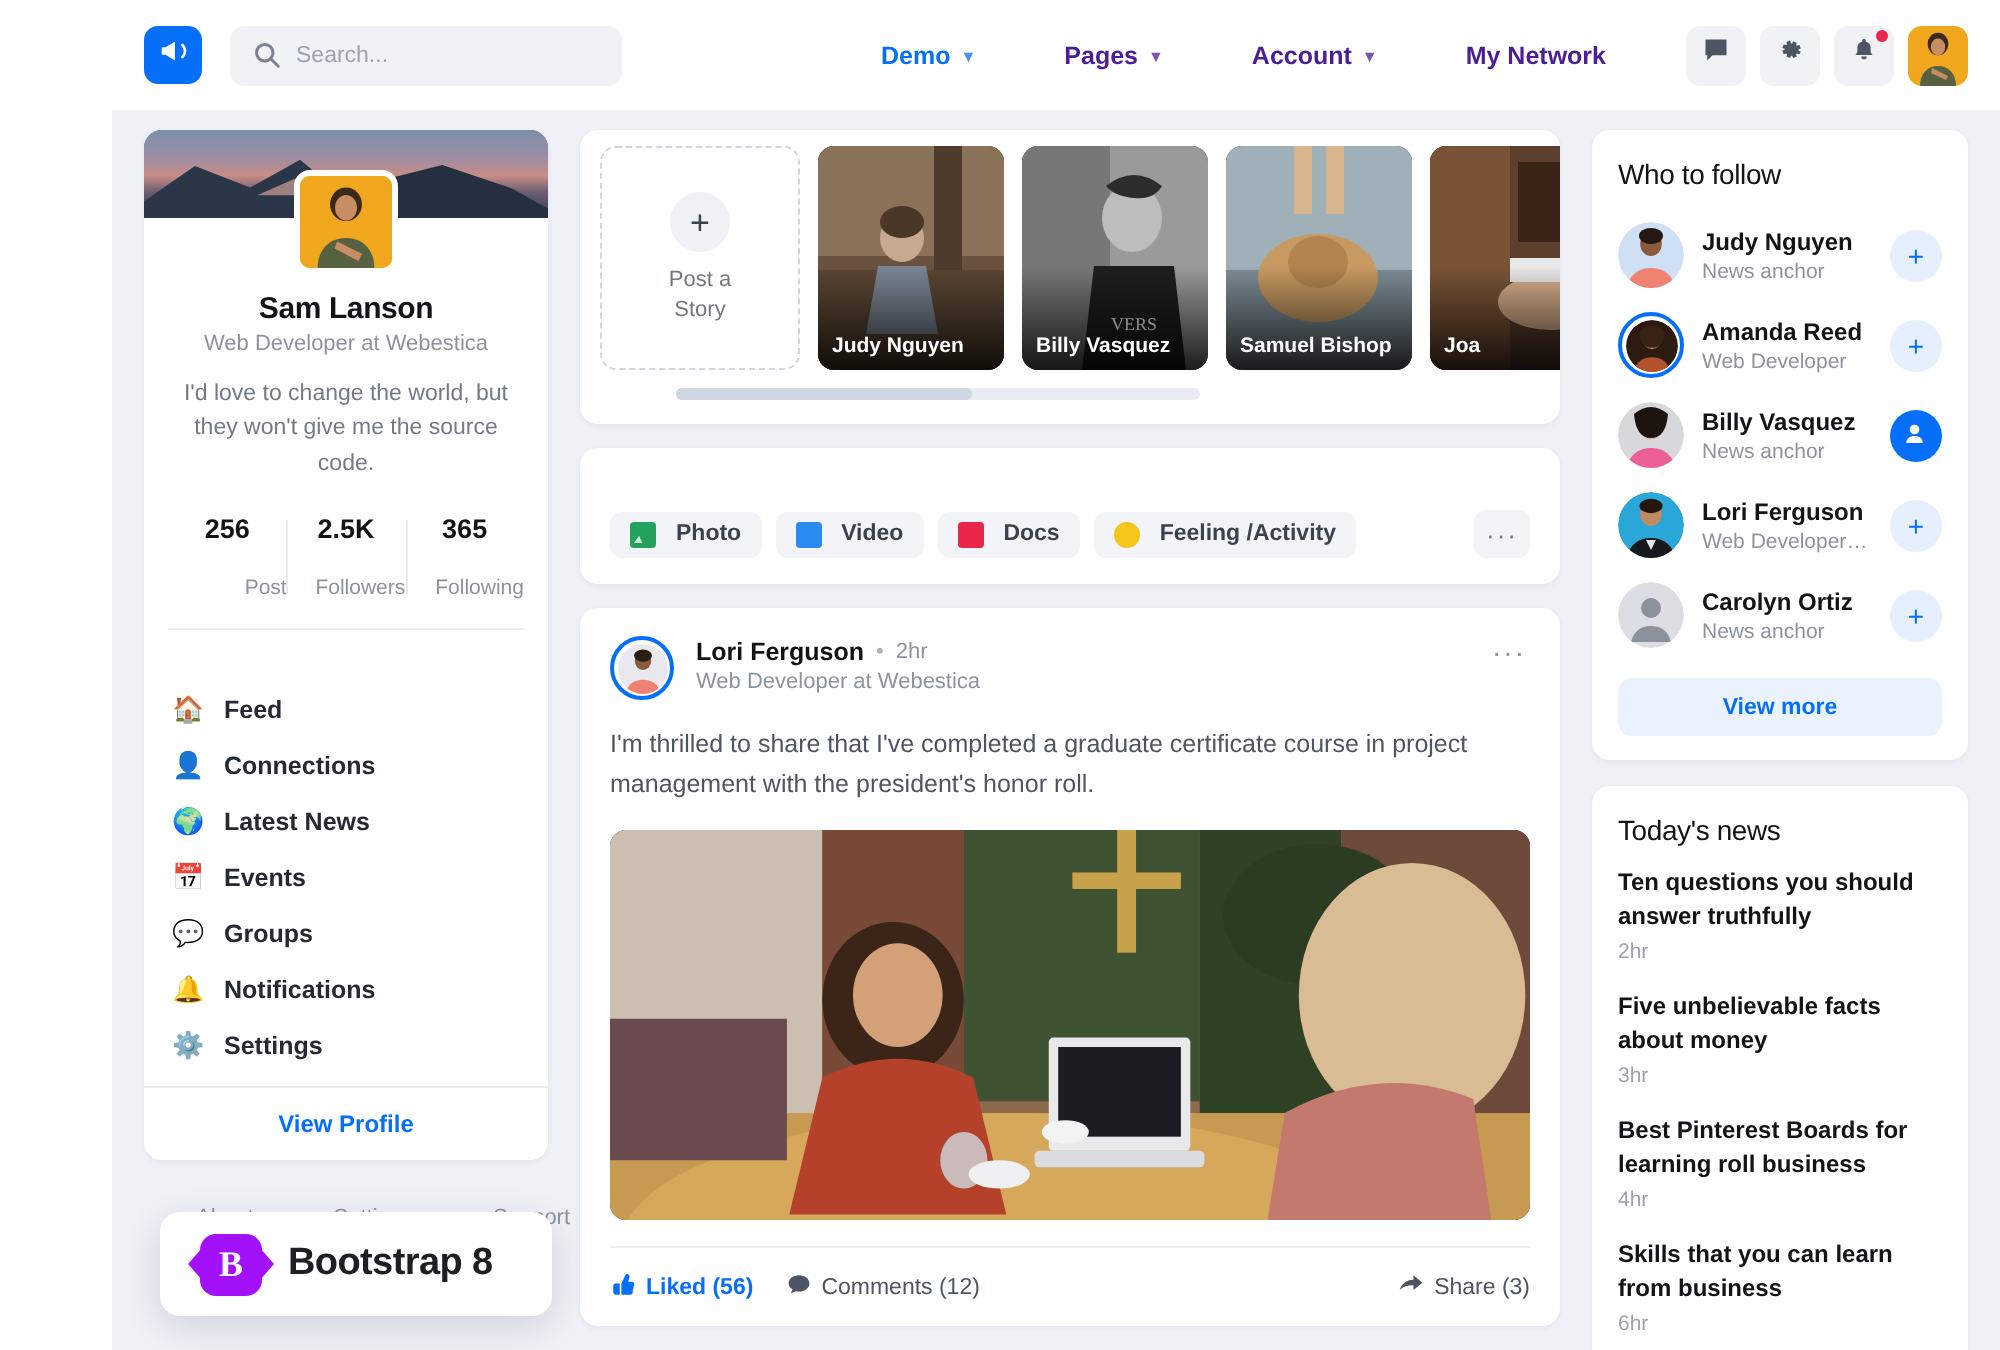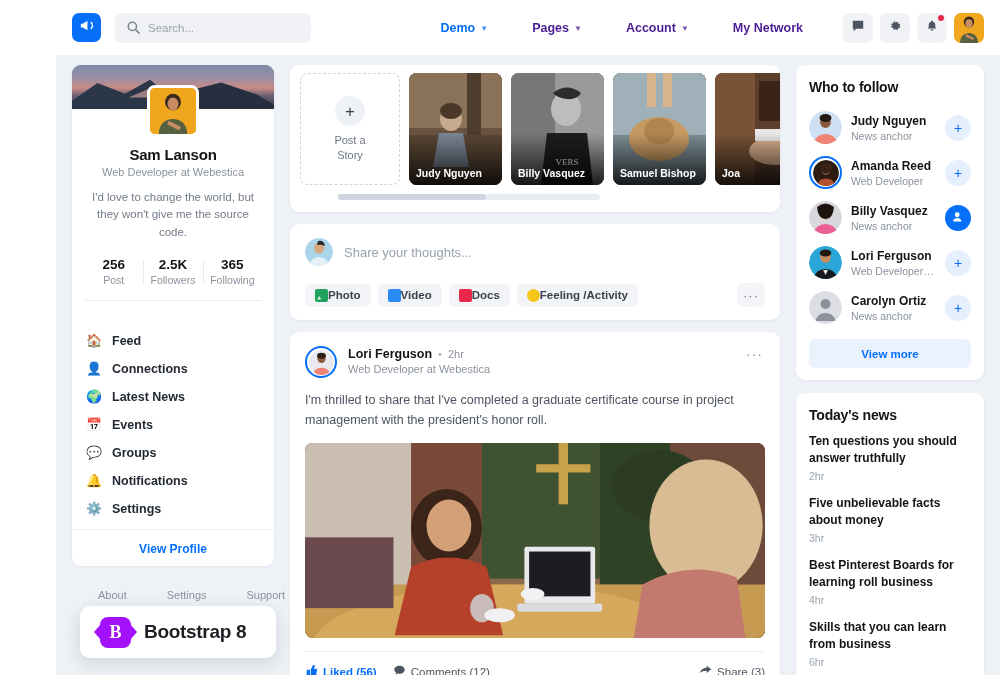--- a/index.html
+++ b/index.html
@@ -125,21 +125,21 @@
   }
   .prof-stats {
     display: flex; margin-top: 14px; padding-top: 2px;
   }
   .stat { flex: 1; text-align: center; position: relative; }
   .stat + .stat::before {
     content: ""; position: absolute; left: 0; top: 3px; bottom: 3px;
     width: 1px; background: #e6e9ee;
   }
   .stat-num { font-size: 13.5px; font-weight: 700; color: #121416; }
-  .stat-lbl { font-size: 10.5px; color: #8b939e; margin-top: 2px; }
+  .stat-lbl { font-size: 10.5px; color: #8b939e; margin-top: 16px; text-align: right; }
   .prof-divider { height: 1px; background: #e9ecf1; margin: 14px 0 0; }
 
   
   .side-nav { padding: 12px 0 6px; }
   .side-item {
     display: flex; align-items: center; gap: 10px;
     padding: 7px 14px; cursor: pointer;
     font-size: 12.5px; font-weight: 700; color: #232a33;
   }
   .side-emoji { font-size: 13px; width: 16px; text-align: center; line-height: 1; }
@@ -232,21 +232,21 @@
   .av-sm { width: 28px; height: 28px; border-radius: 50%; overflow: hidden; flex: 0 0 auto; }
   .composer-input {
     flex: 1; border: none; outline: none; font-size: 13px; color: #232a33;
     background: transparent; font-family: "Liberation Sans", sans-serif;
   }
   .composer-input::placeholder { color: #9aa3af; }
   .composer-actions {
     display: flex; align-items: center; gap: 7px; margin-top: 17px;
   }
   .chip {
-    display: flex; align-items: center; gap: 0; padding: 5px 10px;
+    display: flex; align-items: center; gap: 10px; padding: 5px 10px;
     background: #f2f4f8; border-radius: 6px; font-size: 11.5px;
     font-weight: 600; color: #3a424d; cursor: pointer;
   }
   .chip-ico { width: 13px; height: 13px; border-radius: 2px; flex: 0 0 auto; display:block; }
   .chip-photo { background: #22a25c; position: relative; }
   .chip-photo::after {
     content:""; position:absolute; left:2px; bottom:2px; width:7px; height:5px;
     background:#cdeedb; clip-path: polygon(0 100%,36% 28%,60% 100%);
   }
   .chip-video { background: #2b8bf5; }
@@ -286,21 +286,21 @@
   }
   .pa { display: flex; align-items: center; gap: 5px; font-size: 11.5px; cursor: pointer; }
   .pa.liked { color: #066ffa; font-weight: 600; margin-right: 16px; }
   .pa.cmt { color: #4d5562; }
   .pa.share { color: #4d5562; margin-left: auto; }
   .pa svg { width: 13px; height: 13px; }
 
   
   .panel { padding: 14px 13px 12px; }
   .panel-title {
-    font-size: 14px; font-weight: 700; color: #121416; letter-spacing: -.2px;
+    font-size: 14px; font-weight: 400; color: #121416; letter-spacing: -.2px;
     margin-bottom: 10px;
   }
   .follow-item { display: flex; align-items: center; gap: 9px; padding: 6px 0; }
   .f-av { width: 33px; height: 33px; border-radius: 50%; overflow: hidden; flex: 0 0 auto; }
   .f-av.ring { border: 2px solid #066ffa; padding: 1.5px; background: #fff; }
   .f-av.ring > div { width: 100%; height: 100%; border-radius: 50%; overflow: hidden; }
   .f-info { flex: 1; min-width: 0; }
   .f-name { font-size: 12px; font-weight: 700; color: #121416; }
   .f-role {
     font-size: 10.5px; color: #8b939e; margin-top: 2px;
@@ -558,31 +558,20 @@
             <div class="nm">Joa</div>
           </div>
 
         </div>
         <div class="stories-scroll">
             <i></i>
           </div>
       </div>
 
       <div class="card composer">
-        <div class="composer-top">
-          <div class="av-sm">
-            <svg viewBox="0 0 28 28" style="display:block">
-              <circle cx="14" cy="14" r="14" fill="#a9d4ea"></circle>
-              <ellipse cx="14" cy="10" rx="5" ry="5.5" fill="#d9a87e"></ellipse>
-              <path d="M13 3 q6 -1 7 5 q-4 -2 -8 -1z" fill="#2e2a28"></path>
-              <path d="M4 28 q2-9 10-9 t10 9z" fill="#e6f1f7"></path>
-            </svg>
-          </div>
-          <input class="composer-input" type="text" placeholder="Share your thoughts..." style="">
-        </div>
         <div class="composer-actions">
           <div class="chip">
             <span class="chip-ico chip-photo"></span>
             <span>Photo</span>
           </div>
           <div class="chip">
             <span class="chip-ico chip-video"></span>
             <span>Video</span>
           </div>
           <div class="chip">

